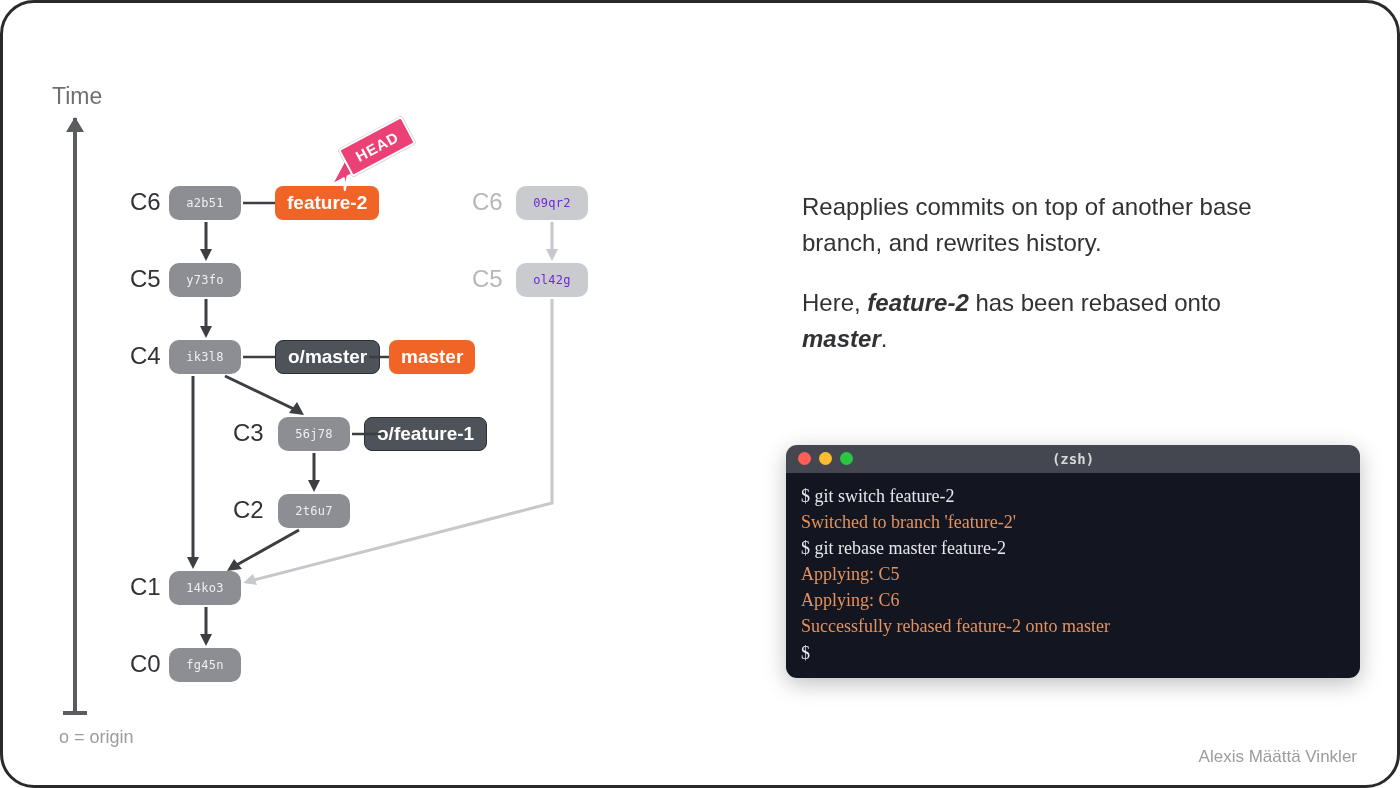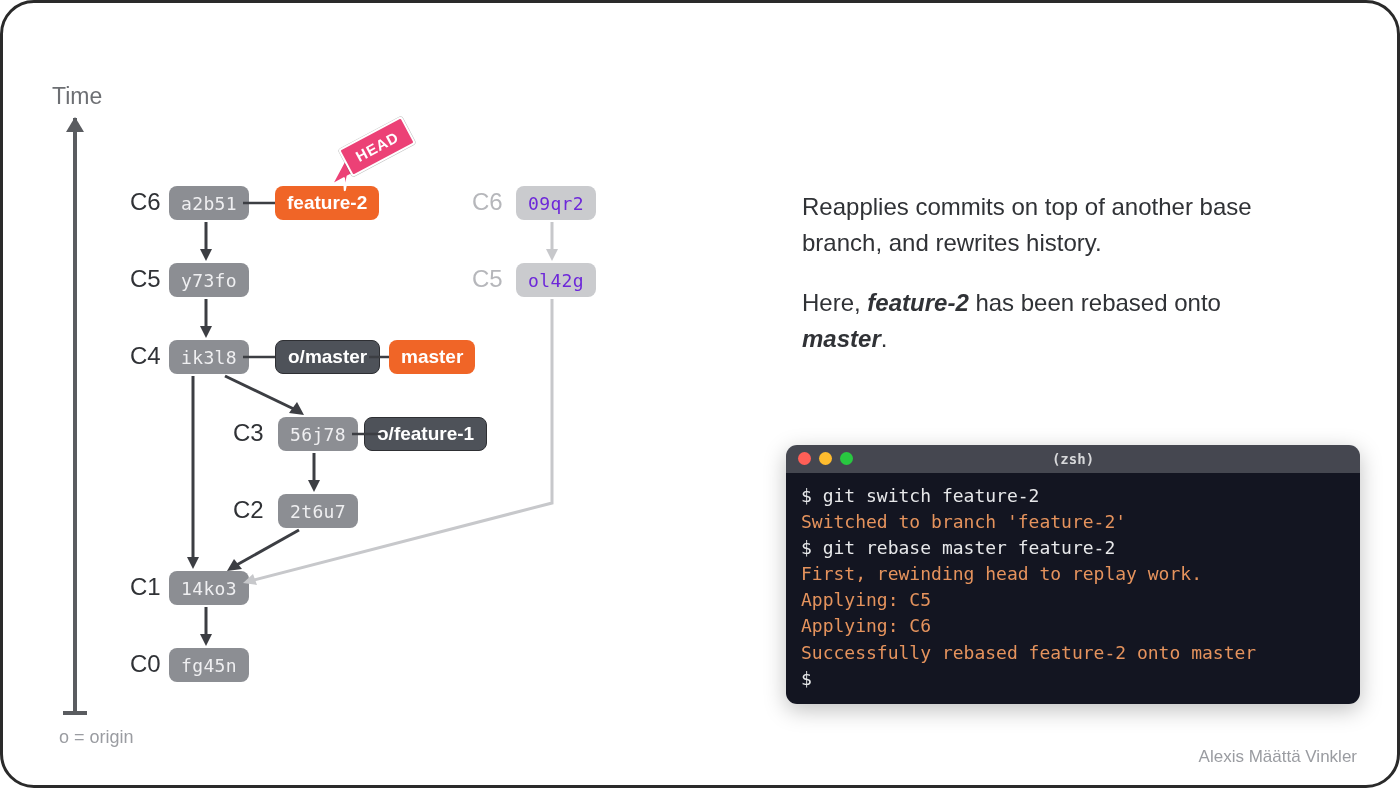--- a/index.html
+++ b/index.html
@@ -19,21 +19,21 @@
   .frame{position:relative;width:1400px;height:788px;border:3px solid #2a2a2a;border-radius:34px;overflow:hidden;background:#fff;}
   
   .time-label{position:absolute;left:49px;top:80px;font-size:23px;color:#6D6F73;}
   .time-axis{position:absolute;left:70px;top:115px;width:4px;height:596px;background:#5A5C60;}
   .time-axis::before{content:"";position:absolute;top:-1px;left:-7px;border-left:9px solid transparent;border-right:9px solid transparent;border-bottom:15px solid #5A5C60;}
   .time-axis::after{content:"";position:absolute;bottom:-1px;left:-10px;width:24px;height:4px;background:#5A5C60;}
   .legend{position:absolute;left:56px;top:724px;font-size:18px;color:#9A9CA1;}
   .credit{position:absolute;right:40px;bottom:18px;font-size:17px;color:#9A9CA1;}
   
   .pill{position:absolute;height:34px;border-radius:8px;display:flex;align-items:center;justify-content:center;padding:0 12px;font-size:19px;font-weight:500;}
-  .sha{background:var(--gray);color:#EFEFF1;font-family:ui-monospace,Menlo,monospace;font-size:18px;letter-spacing:.02em;min-width:72px;}
+  .sha{background:var(--gray);color:#EFEFF1;font-family:ui-monospace,Menlo,monospace;font-size:12px;letter-spacing:.02em;min-width:72px;border-radius:10px;}
   .sha.faded{background:var(--gray-faded);color:#6d28d9;}
   .branch-local{background:var(--orange);color:#fff;font-weight:700;font-size:19px;}
   .branch-remote{background:var(--gray-dark);color:#fff;font-weight:700;font-size:19px;border:1px solid #2e2f33;text-align:center;}
   .num{position:absolute;font-size:24px;color:#303236;font-weight:500;}
   .num.faded{color:#B6B7BB;}
   
   svg.diagram{position:absolute;inset:0;width:100%;height:100%;pointer-events:none;}
   .arrow{stroke:#3C3E43;stroke-width:3;fill:none;}
   .arrow-head{fill:#3C3E43;}
   .arrow.faded{stroke:#C7C8CB;}
@@ -48,21 +48,21 @@
   .desc{position:absolute;left:787px;top:186px;width:530px;font-size:24px;line-height:1.5;color:#303236;}
   .desc p{margin:0 12px 24px;}
   .desc b{font-weight:800;font-style:italic;}
   .term{position:absolute;left:783px;top:442px;width:574px;border-radius:11px;overflow:hidden;font-family:"SF Mono",ui-monospace,Menlo,monospace;box-shadow:0 6px 22px rgba(0,0,0,.25);}
   .term-header{height:28px;background:var(--term-header);position:relative;display:flex;align-items:center;justify-content:center;color:#D7D8DA;font-size:14px;font-weight:700;}
   .dots{position:absolute;left:12px;top:7px;display:flex;gap:8px;}
   .dot{width:13px;height:13px;border-radius:50%;}
   .dot.r{background:#FF5F57;}
   .dot.y{background:#FEBC2E;}
   .dot.g{background:#28C840;}
-  .term-body{background:var(--term-bg);padding:10px 15px 12px;font-size:18px;line-height:1.45;}
+  .term-body{background:var(--term-bg);padding:10px 15px 12px;font-size:18px;line-height:1.45;font-family:Liberation Serif, serif;}
   .tl{white-space:pre;}
   .cmd{color:#E7E8EA;}
   .out{color:var(--term-orange);}
 </style>
 </head>
 <body>
 
 <div class="frame">
 
   <div class="time-label">Time</div>
@@ -148,21 +148,20 @@
         <div class="dot r"></div>
         <div class="dot y"></div>
         <div class="dot g"></div>
       </div>
       <span>(zsh)</span>
     </div>
     <div class="term-body">
       <div class="tl cmd">$ git switch feature-2</div>
       <div class="tl out">Switched to branch 'feature-2'</div>
       <div class="tl cmd">$ git rebase master feature-2</div>
-      <div class="tl out">First, rewinding head to replay work.</div>
       <div class="tl out">Applying: C5</div>
       <div class="tl out">Applying: C6</div>
       <div class="tl out">Successfully rebased feature-2 onto master</div>
       <div class="tl cmd">$</div>
     </div>
   </div>
 
 </div>
 
 </body></html>

